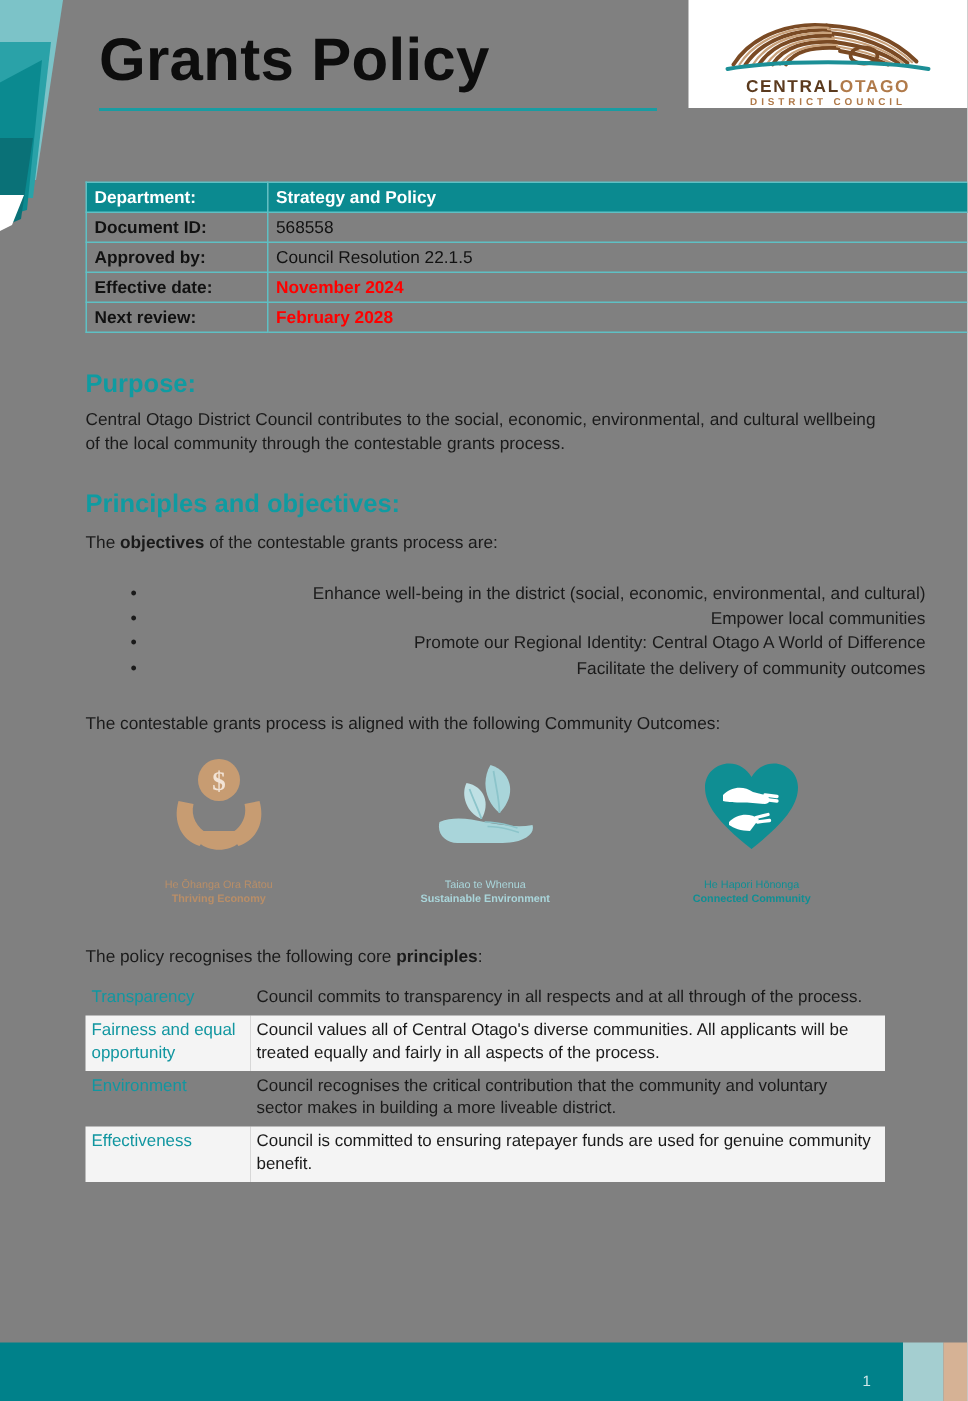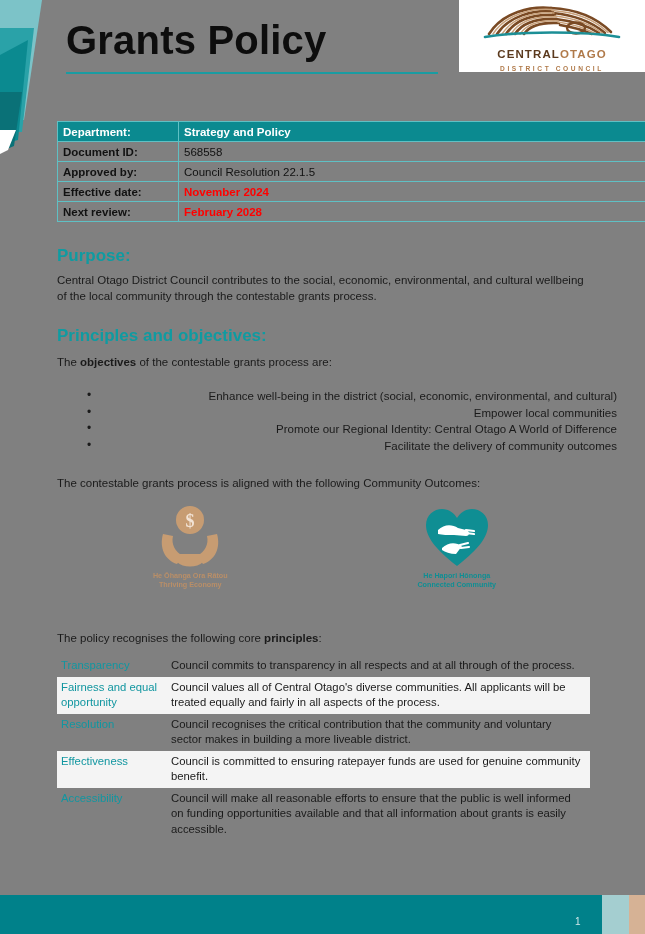--- a/index.html
+++ b/index.html
@@ -57,21 +57,21 @@
   .logo-box {
     position: absolute;
     right: 0;
     top: 0;
     width: 186px;
     height: 72px;
     background: #ffffff;
     display: flex;
     flex-direction: column;
     align-items: center;
-    justify-content: space-between;
+    justify-content: flex-end;
     padding-top: 4px;
     box-sizing: border-box;
   }
   .logo-mark { display: block; }
   .logo-word {
     font-size: 11.5px;
     font-weight: bold;
     letter-spacing: 1.1px;
     margin-top: 1px;
     white-space: nowrap;
@@ -162,23 +162,23 @@
     justify-content: space-around;
     align-items: flex-start;
   }
   .outcome {
     width: 150px;
     text-align: center;
   }
   .outcome .art { height: 68px; display: flex; align-items: center; justify-content: center; }
   .outcome .lbl-mi {
     font-size: 7.2px;
-    font-weight: bold;
+    font-weight: normal;
     line-height: 9px;
-    margin-top: 0;
+    margin-top: 14px;
   }
   .outcome .lbl-en {
     font-size: 7.2px;
     font-weight: bold;
     line-height: 9px;
   }
   .o1 .lbl-mi, .o1 .lbl-en { color: #b98e67; }
   .o2 .lbl-mi, .o2 .lbl-en { color: #a9d5da; }
   .o3 .lbl-mi, .o3 .lbl-en { color: #0f8e93; }
 
@@ -326,20 +326,35 @@
           <text x="37" y="22.5" text-anchor="middle" font-family="'Liberation Serif', serif" font-size="18" font-weight="bold" fill="#f2e3d5">$</text>
           <path d="M10 30 C 6 44, 12 56, 24 60 L 30 52 C 22 48, 18 40, 20 32 Z" fill="#c79c72"></path>
           <path d="M64 30 C 68 44, 62 56, 50 60 L 44 52 C 52 48, 56 40, 54 32 Z" fill="#c79c72"></path>
           <path d="M24 58 C 30 64, 44 64, 50 58 L 50 50 L 24 50 Z" fill="#c79c72"></path>
         </svg>
       </div>
       <div class="lbl-mi">He Ōhanga Ora Rātou</div>
       <div class="lbl-en">Thriving Economy</div>
     </div>
 
+    <div class="outcome o2">
+      <div class="art">
+        <svg width="80" height="66" viewBox="0 0 80 66">
+          <path d="M44 6 C 58 10, 62 26, 50 38 C 40 30, 38 16, 44 6 Z" fill="#a9d5da"></path>
+          <path d="M28 18 C 40 20, 44 32, 38 42 C 28 38, 24 26, 28 18 Z" fill="#bfe0e4"></path>
+          <path d="M46 10 C 48 22, 50 30, 50 38" stroke="#8cc4ca" stroke-width="1.2" fill="none"></path>
+          <path d="M30 22 C 33 30, 36 36, 38 42" stroke="#8cc4ca" stroke-width="1.2" fill="none"></path>
+          <path d="M10 44 C 20 40, 30 42, 40 44 C 52 46, 62 48, 72 46 C 74 52, 66 58, 52 58 L 22 58 C 14 58, 8 52, 10 44 Z" fill="#a9d5da"></path>
+          <path d="M40 44 C 48 44, 56 46, 62 48" stroke="#8cc4ca" stroke-width="1" fill="none"></path>
+          <path d="M42 47 C 50 47, 57 49, 63 51" stroke="#8cc4ca" stroke-width="1" fill="none"></path>
+        </svg>
+      </div>
+      <div class="lbl-mi">Taiao te Whenua</div>
+      <div class="lbl-en">Sustainable Environment</div>
+    </div>
 
     <div class="outcome o3">
       <div class="art">
         <svg width="70" height="66" viewBox="0 0 70 66">
           <path d="M35 62 C 12 44, 4 32, 4 21 C 4 11, 12 5, 20 5 C 27 5, 32 9, 35 14 C 38 9, 43 5, 50 5 C 58 5, 66 11, 66 21 C 66 32, 58 44, 35 62 Z" fill="#0f8e93"></path>
           <path d="M16 26 C 22 20, 30 20, 36 24 L 44 26 C 48 27, 48 32, 44 32 L 32 31 C 26 31, 20 31, 16 30 Z" fill="#ffffff"></path>
           <path d="M44 26 L 52 27 M44 29 L 52 30" stroke="#ffffff" stroke-width="2.2" stroke-linecap="round"></path>
           <path d="M20 44 C 26 38, 34 38, 40 42 L 34 50 C 28 50, 23 48, 20 46 Z" fill="#ffffff"></path>
           <path d="M38 41 L 46 39 M39 44 L 47 43" stroke="#ffffff" stroke-width="2.2" stroke-linecap="round"></path>
         </svg>
@@ -358,30 +373,26 @@
     <tbody>
       <tr>
         <td class="term">Transparency</td>
         <td class="desc">Council commits to transparency in all respects and at all through of the process.</td>
       </tr>
       <tr class="alt">
         <td class="term">Fairness and equal opportunity</td>
         <td class="desc">Council values all of Central Otago's diverse communities. All applicants will be treated equally and fairly in all aspects of the process.</td>
       </tr>
       <tr>
-        <td class="term">Resolution</td>
+        <td class="term">Environment</td>
         <td class="desc">Council recognises the critical contribution that the community and voluntary sector makes in building a more liveable district.</td>
       </tr>
       <tr class="alt">
         <td class="term">Effectiveness</td>
         <td class="desc">Council is committed to ensuring ratepayer funds are used for genuine community benefit.</td>
-      </tr>
-      <tr>
-        <td class="term">Accessibility</td>
-        <td class="desc">Council will make all reasonable efforts to ensure that the public is well informed on funding opportunities available and that all information about grants is easily accessible.</td>
       </tr>
     </tbody>
   </table>
 
   <div class="footer">
     <div class="bar-main"></div>
     <div class="bar-light"></div>
     <div class="bar-tan"></div>
     <div class="page-num">1</div>
   </div>

